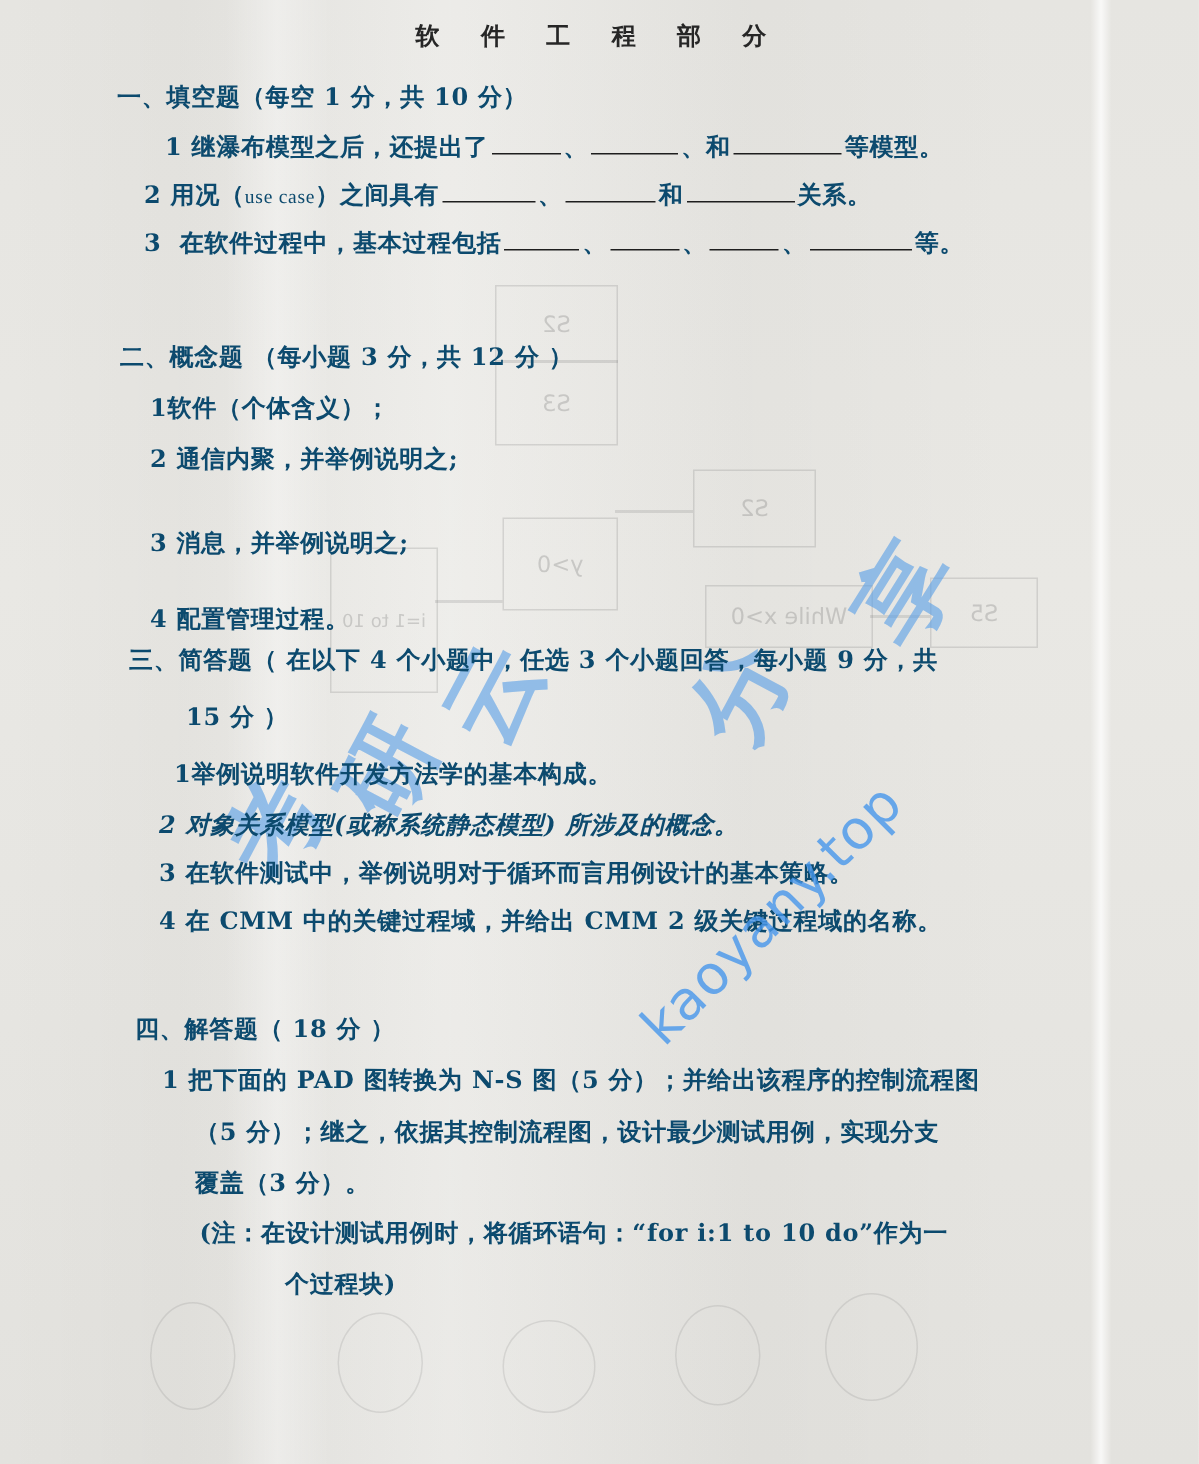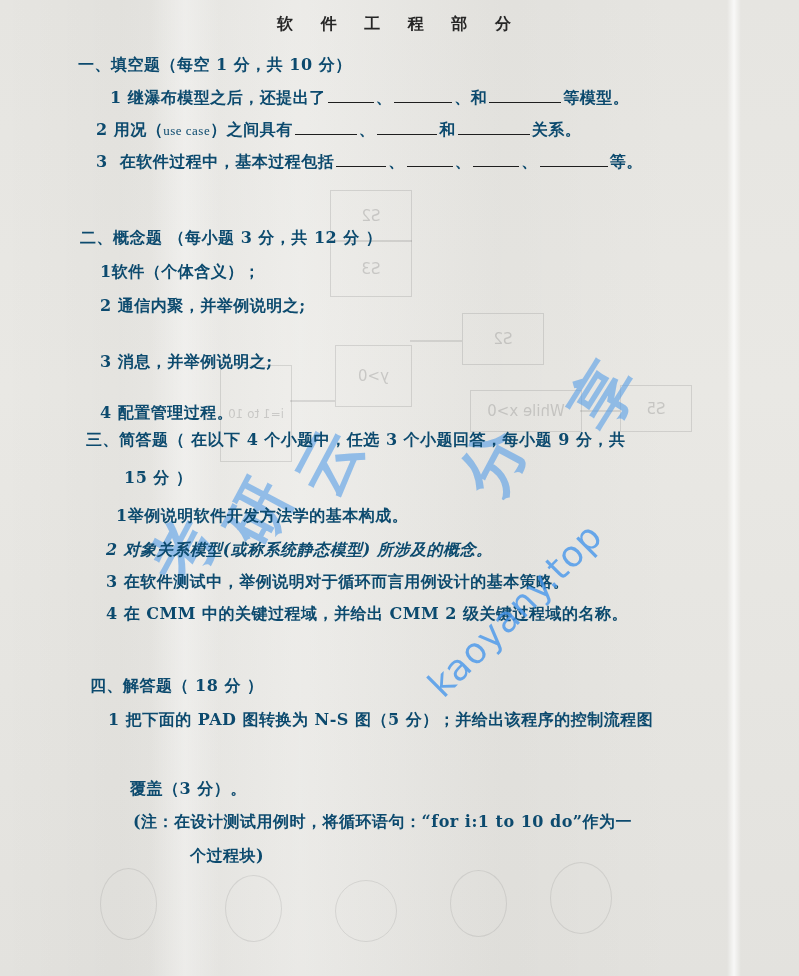--- a/index.html
+++ b/index.html
@@ -221,18 +221,19 @@
   <div class="line" style="left:106px;top:604px;">
     <span>4</span>
     <span>在 CMM  中的关键过程域，并给出 CMM  2 级关键过程域的名称。</span>
   </div>
 
   <div class="line" style="left:90px;top:676px;">四、解答题（  18 分  ）</div>
   <div class="line" style="left:108px;top:710px;">
     <span>1</span>
     <span>把下面的 PAD 图转换为 N-S 图（5 分）；并给出该程序的控制流程图</span>
   </div>
+  <div class="line" style="left:130px;top:745px;">（5 分）；继之，依据其控制流程图，设计最少测试用例，实现分支</div>
   <div class="line" style="left:130px;top:779px;">覆盖（3 分）。</div>
   <div class="line" style="left:133px;top:812px;">(注：在设计测试用例时，将循环语句：“for   i:1 to 10 do”作为一</div>
   <div class="line" style="left:190px;top:846px;">个过程块)</div>
 </div>
 
 <div class="wm-url">kaoyany.top</div>
 
 </body></html>

